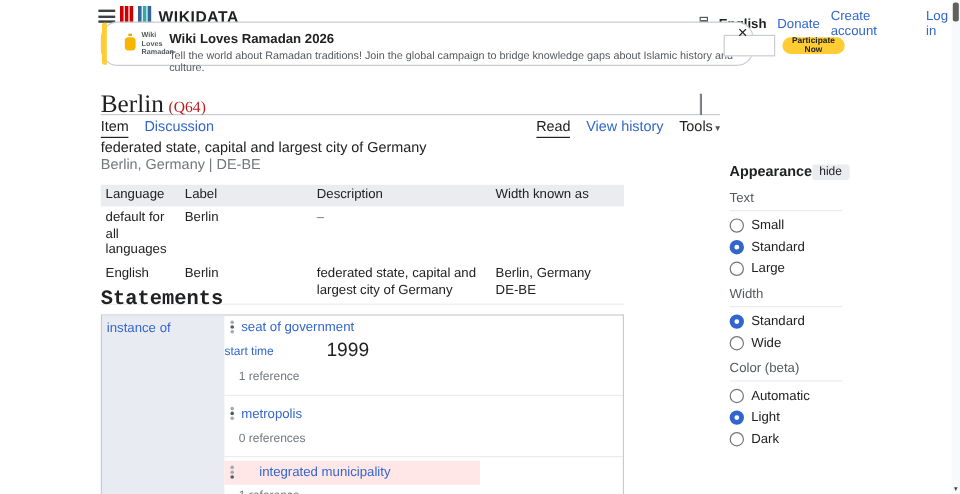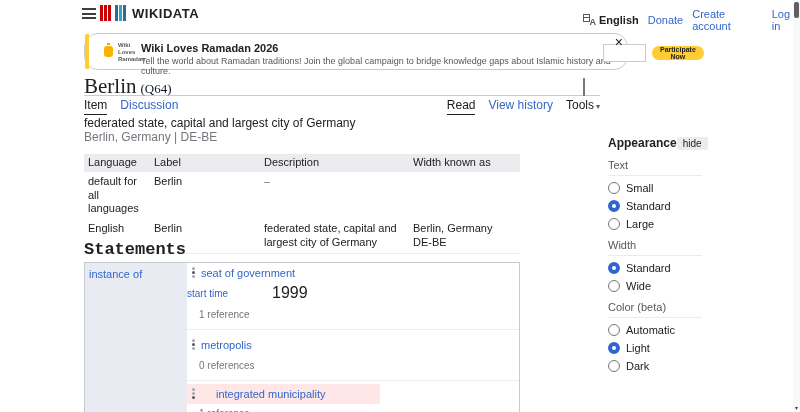--- a/index.html
+++ b/index.html
@@ -27,36 +27,36 @@
   .search-field input { border:none; outline:none; width:150px; font-size:11px; font-family:"Liberation Sans",sans-serif; color:#202122; background:transparent; }
   .search-field input::placeholder { color:#72777d; }
   .search-btn { height:20px; margin-left:-1px; border:1px solid #a2a9b1; border-radius:0 2px 2px 0; background:#f8f9fa; font-size:11px; font-weight:bold; color:#202122; padding:0 9px; cursor:pointer; font-family:"Liberation Sans",sans-serif; }
   .header-right { position:absolute; left:583px; top:8px; display:flex; align-items:center; gap:9px; font-size:11px; }
   .lang-item { display:flex; align-items:center; gap:3px; font-weight:bold; color:#202122; cursor:pointer; }
   .lang-icon { position:relative; width:13px; height:12px; }
   .lang-icon .li-box { position:absolute; left:0; top:0; width:7px; height:8px; border:1px solid #54595d; background:linear-gradient(#fff 2px, #54595d 2px, #54595d 3px, #fff 3px); }
   .lang-icon .li-a { position:absolute; right:0; bottom:-1px; font-size:9px; font-weight:bold; color:#54595d; }
 
   
-  .banner { position:absolute; left:84px; top:33px; width:544px; height:37px; background:#fff; border:1px solid #c8ccd1; border-radius:14px; }
+  .banner { position:absolute; left:84px; top:18px; width:544px; height:37px; background:#fff; border:1px solid #c8ccd1; border-radius:14px; }
   .banner-accent { position:absolute; left:0; top:0; width:4px; height:35px; background:#fc3; border-radius:2px 0 0 2px; }
   .lantern { position:absolute; left:19px; top:9px; width:9px; height:15px; }
   .lantern .l-top { width:3px; height:2px; background:#e6a817; margin:0 auto; }
   .lantern .l-body { width:9px; height:11px; background:#f7b500; border-radius:3px; margin-top:1px; }
   .banner-logo-text { position:absolute; left:33px; top:8px; font-size:6px; font-weight:bold; color:#54595d; line-height:7px; white-space:pre-line; }
   .banner-title { position:absolute; left:56px; top:8px; font-size:11px; font-weight:bold; color:#202122; }
   .banner-sub { position:absolute; left:56px; top:22px; font-size:9px; color:#54595d; }
   .banner-box { position:absolute; left:518px; top:10px; width:43px; height:18px; background:#fff; border:1px solid #c8ccd1; }
   .banner-cta { position:absolute; left:567px; top:12px; height:14px; background:#fc3; border:none; border-radius:7px; font-size:7px; font-weight:bold; color:#202122; padding:0 8px; cursor:pointer; font-family:"Liberation Sans",sans-serif; }
   .banner-close { position:absolute; right:4px; top:1px; font-size:14px; color:#202122; cursor:pointer; line-height:14px; }
 
   
   .title-block { position:absolute; left:84px; top:74px; width:516px; height:22px; border-bottom:1px solid #c8ccd1; }
   .page-title { font-family:"Liberation Serif", serif; font-size:21px; font-weight:normal; color:#202122; display:inline; }
-  .entity-id { font-family:"Liberation Serif", serif; font-size:13px; color:#0f172a; margin-left:4px; }
+  .entity-id { font-family:"Liberation Serif", serif; font-size:13px; color:#b91c1c; margin-left:4px; }
   .lock { position:absolute; right:8px; top:5px; width:9px; }
   .lock .shackle { width:5px; height:5px; border:1.5px solid #72777d; border-bottom:none; border-radius:3px 3px 0 0; margin:0 auto; }
   .lock .body { width:9px; height:7px; background:#72777d; border-radius:1px; }
 
   
   .tabs-row { position:absolute; left:84px; top:98px; width:516px; height:15px; display:flex; justify-content:space-between; font-size:12px; }
   .tabs-left, .tabs-right { display:flex; gap:13px; align-items:flex-start; }
   .tab { cursor:pointer; padding-bottom:2px; }
   .tab.active { color:#202122; border-bottom:1px solid #202122; }
   .tab.plain { color:#202122; }
@@ -77,21 +77,21 @@
   .terms-table { border-bottom:1px solid #eaecf0; }
 
   
   .statements-heading { position:absolute; left:84px; top:240px; font-family:Liberation Mono, monospace; font-size:17px; color:#202122; }
   .stmt-group { position:absolute; left:84px; top:262px; width:436px; height:158px; display:flex; border:1px solid #c8ccd1; background:#fff; }
   .prop-col { width:102px; background:#e9ebf3; padding:5px 4px; font-size:11px; }
   .values-col { flex:1; }
   .value-block { border-bottom:1px solid #eaecf0; }
   .value-block:last-child { border-bottom:none; }
   .main-row { display:flex; align-items:flex-start; gap:5px; padding:3px 0 3px 3px; font-size:11px; }
-  .main-row.highlight { background:#fee7e6; width:193px; padding-top:4px; padding-bottom:4px;gap:20px; }
+  .main-row.highlight { background:#fee7e6; width:213px; padding-top:4px; padding-bottom:4px;gap:20px; }
   .rank-icon { display:flex; flex-direction:column; gap:1px; width:5px; cursor:pointer; flex:none; margin-left:1px; }
   .rank-icon i { display:block; width:3px; height:3px; border-radius:50%; background:#a2a9b1; margin:0 auto; }
   .rank-icon i.on { background:#54595d; }
   .rank-icon.deprecated i { background:#a2a9b1; }
   .rank-icon.deprecated i:last-child { background:#54595d; }
   .qual-row { display:flex; padding:2px 0; align-items:center; }
   .qual-prop { width:85px; font-size:10px; }
   .qual-value { font-size:16px; color:#202122; }
   .refs { margin-left:12px; color:#72777d; font-size:10px; cursor:pointer; }
   .vb1 { padding:1px 0 0; } .vb1 .refs { margin-top:5px; padding-bottom:9px; }

